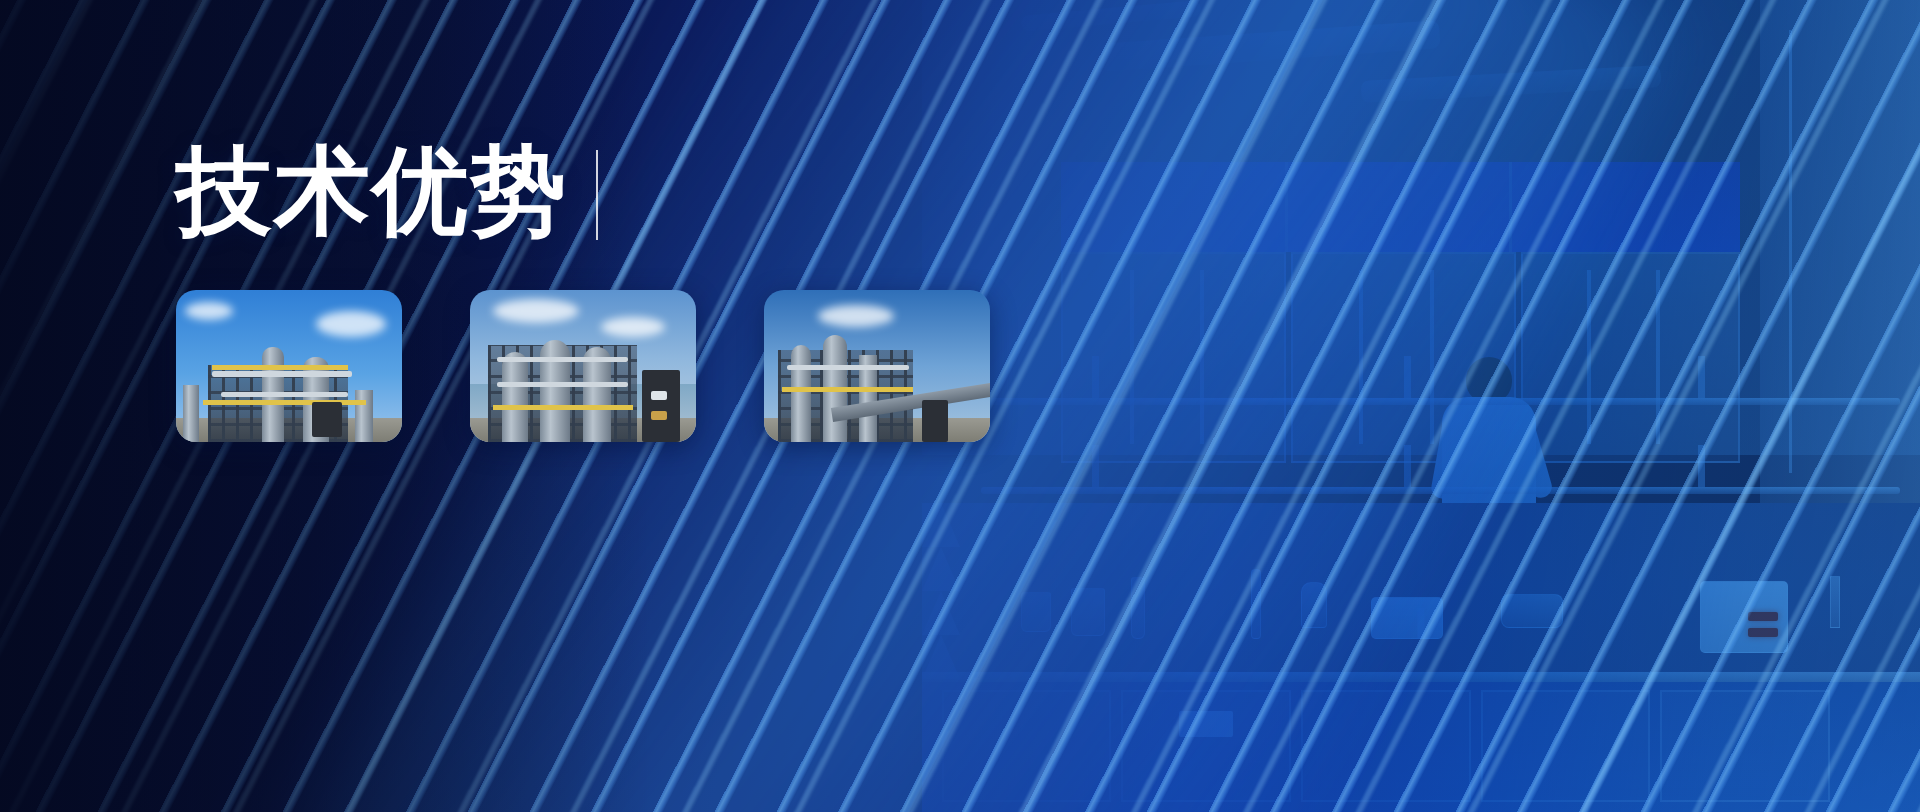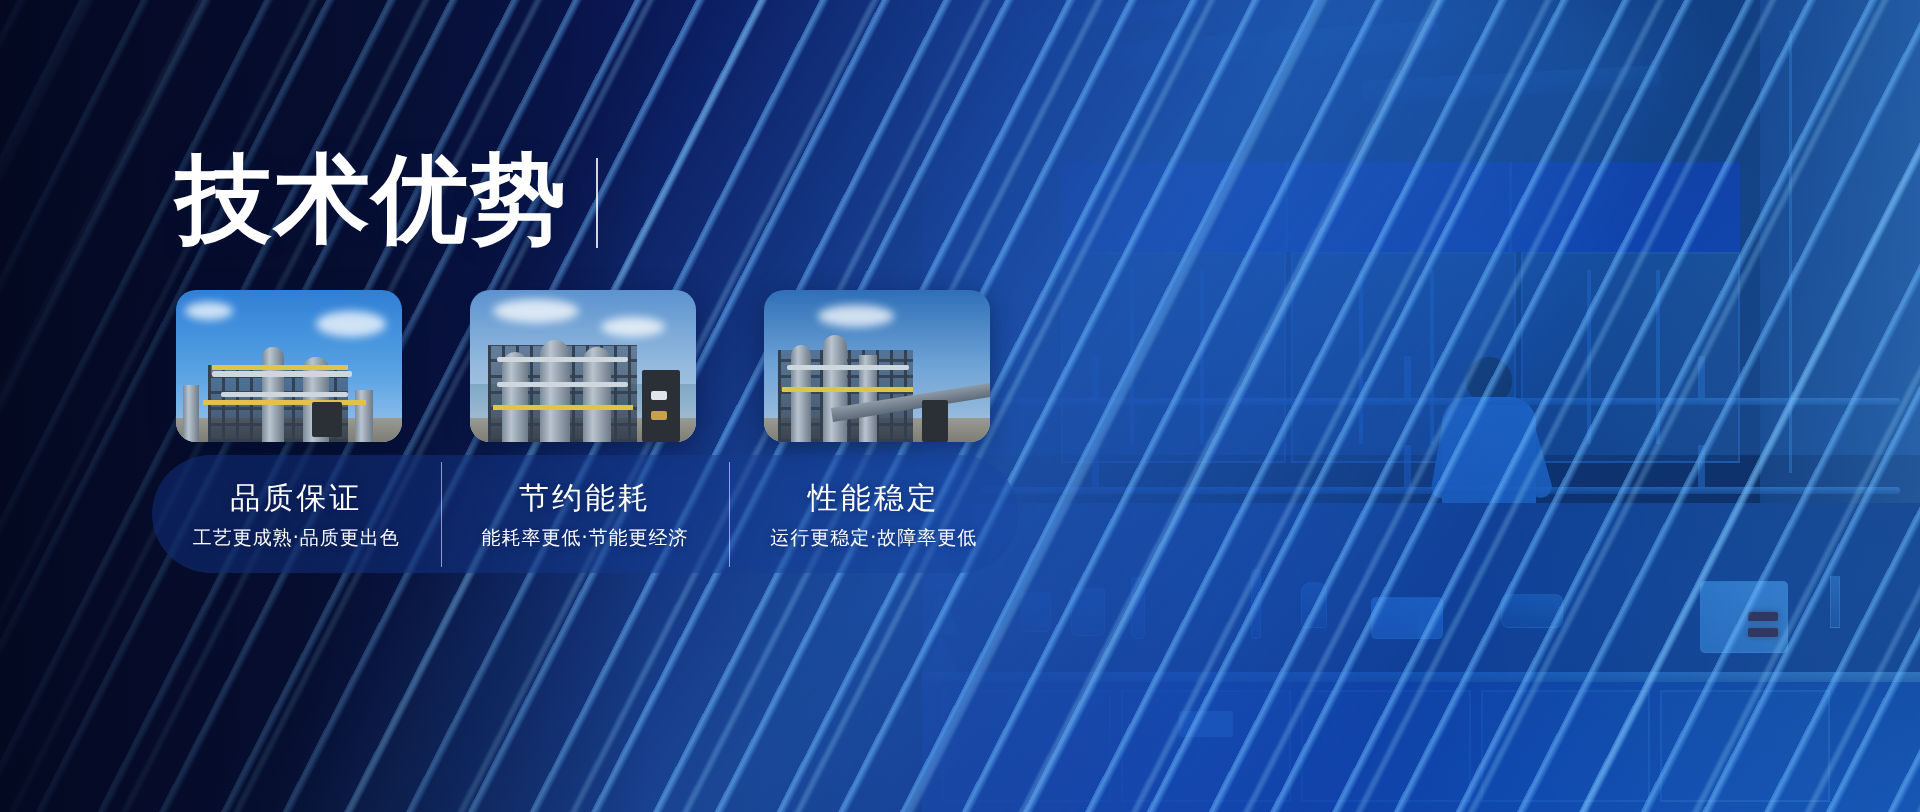--- a/index.html
+++ b/index.html
@@ -218,21 +218,21 @@
   
   .vignette-left{
     position:absolute; inset:0;
     background:linear-gradient(90deg,rgba(4,9,32,.92) 0%,rgba(4,9,32,.55) 14%,rgba(4,9,32,0) 34%);
   }
 
   
   .content{ position:absolute; inset:0; }
 
   .headline{
-    position:absolute; left:176px; top:148px;
+    position:absolute; left:176px; top:140px;
     display:flex; align-items:flex-end; gap:28px;
   }
   .cn-title{
     font-size:96px; line-height:1.08; font-weight:700; color:#ffffff;
     letter-spacing:2px;
     font-family:"DejaVu Sans","Liberation Sans",sans-serif;
     text-shadow:0 2px 18px rgba(0,20,70,.45);
   }
   .divider-v{
     width:2px; align-self:stretch; margin-top:10px; margin-bottom:4px;
@@ -475,33 +475,15 @@
           <div class="tower" style="left:42%;width:18px;height:70%;"></div>
           <div class="pipe" style="left:10%;bottom:58%;width:54%;height:5px;"></div>
           <div class="deck" style="left:8%;bottom:40%;width:58%;"></div>
           <div class="conveyor" style="left:30%;bottom:16%;width:76%;transform:rotate(-9deg);"></div>
           <div class="dark-box" style="left:70%;bottom:0;width:26px;height:34%;"></div>
         </div>
       </div>
 
     </div>
 
-    <div class="features">
-
-      <div class="feat">
-        <div class="feat-title">品质保证</div>
-        <div class="feat-sub">工艺更成熟·品质更出色</div>
-      </div>
-
-      <div class="feat">
-        <div class="feat-title">节约能耗</div>
-        <div class="feat-sub">能耗率更低·节能更经济</div>
-      </div>
-
-      <div class="feat">
-        <div class="feat-title">性能稳定</div>
-        <div class="feat-sub">运行更稳定·故障率更低</div>
-      </div>
-
-    </div>
 
   </div>
 </div>
 
 </body></html>

